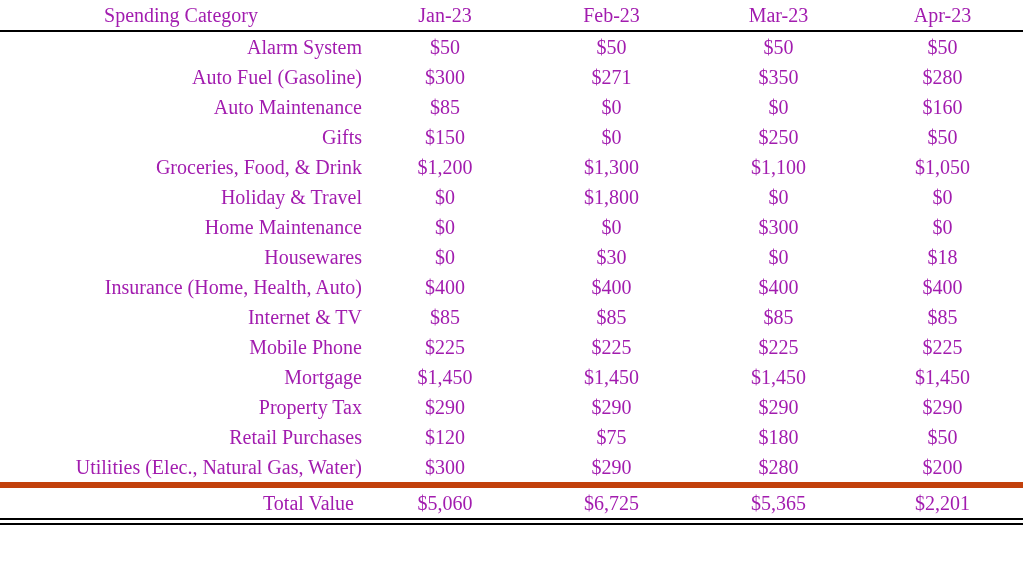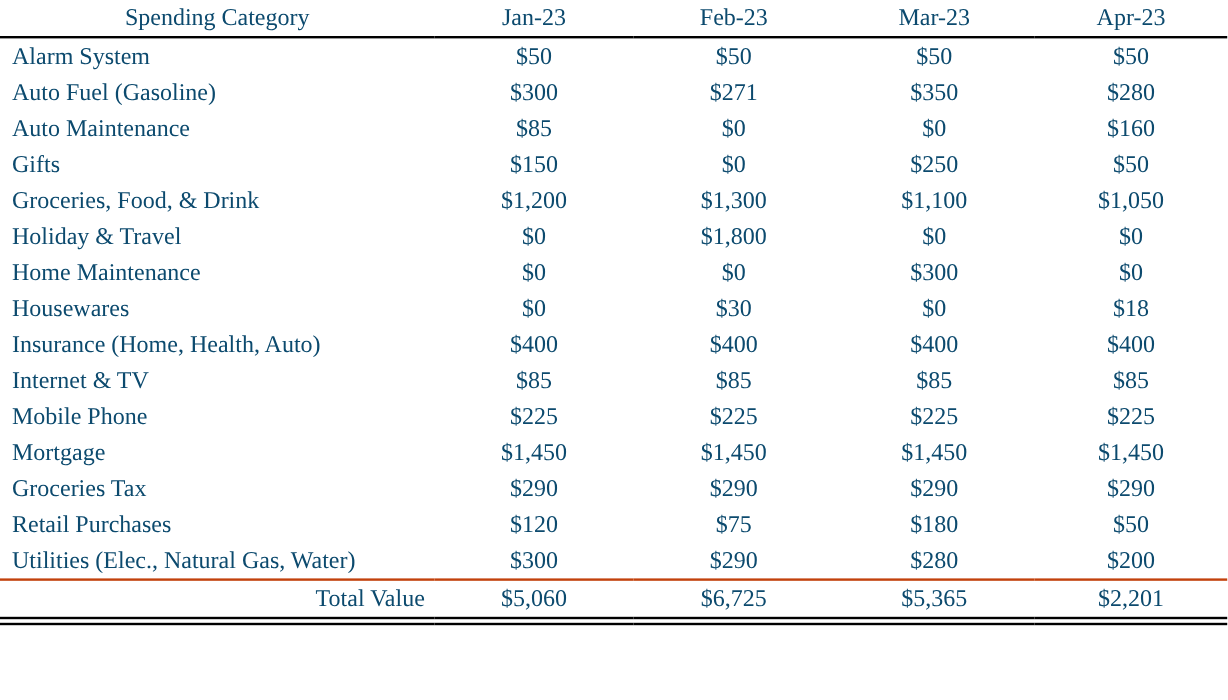--- a/index.html
+++ b/index.html
@@ -1,20 +1,20 @@
 <!DOCTYPE html>
 <html><head>
 <meta charset="utf-8">
 <style>
   html, body { margin: 0; padding: 0; background: #ffffff; }
   .page {
     width: 1023px;
     height: 583px;
     background: #ffffff;
-    color: #0c4a6e;
+    color: #a21caf;
     font-family: "Liberation Serif", "DejaVu Serif", serif;
     font-size: 20px;
     overflow: hidden;
   }
   table.spend {
     width: 1023px;
     border-collapse: collapse;
     table-layout: fixed;
   }
   table.spend th, table.spend td {
@@ -26,29 +26,29 @@
     font-weight: normal;
   }
   thead th {
     font-weight: bold;
     text-align: center;
     border-bottom: 2px solid #000000;
     height: 31px;
     line-height: 31px;
   }
   tbody td.cat {
-    text-align: left;
+    text-align: right;
     padding-left: 10px;
   }
   tbody td.val, tfoot td.val {
     text-align: center;
   }
   tfoot td {
     font-weight: bold;
-    border-top: 2px solid #c2410c;
+    border-top: 6px solid #c2410c;
     border-bottom: 7px double #000000;
     height: 31px;
     line-height: 31px;
   }
   tfoot td.total-label {
     text-align: right;
     padding-right: 8px;
   }
 </style>
 </head>
@@ -165,21 +165,21 @@
 
   <tr>
     <td class="cat">Mortgage</td>
     <td class="val">$1,450</td>
     <td class="val">$1,450</td>
     <td class="val">$1,450</td>
     <td class="val">$1,450</td>
   </tr>
 
   <tr>
-    <td class="cat">Groceries Tax</td>
+    <td class="cat">Property Tax</td>
     <td class="val">$290</td>
     <td class="val">$290</td>
     <td class="val">$290</td>
     <td class="val">$290</td>
   </tr>
 
   <tr>
     <td class="cat">Retail Purchases</td>
     <td class="val">$120</td>
     <td class="val">$75</td>

